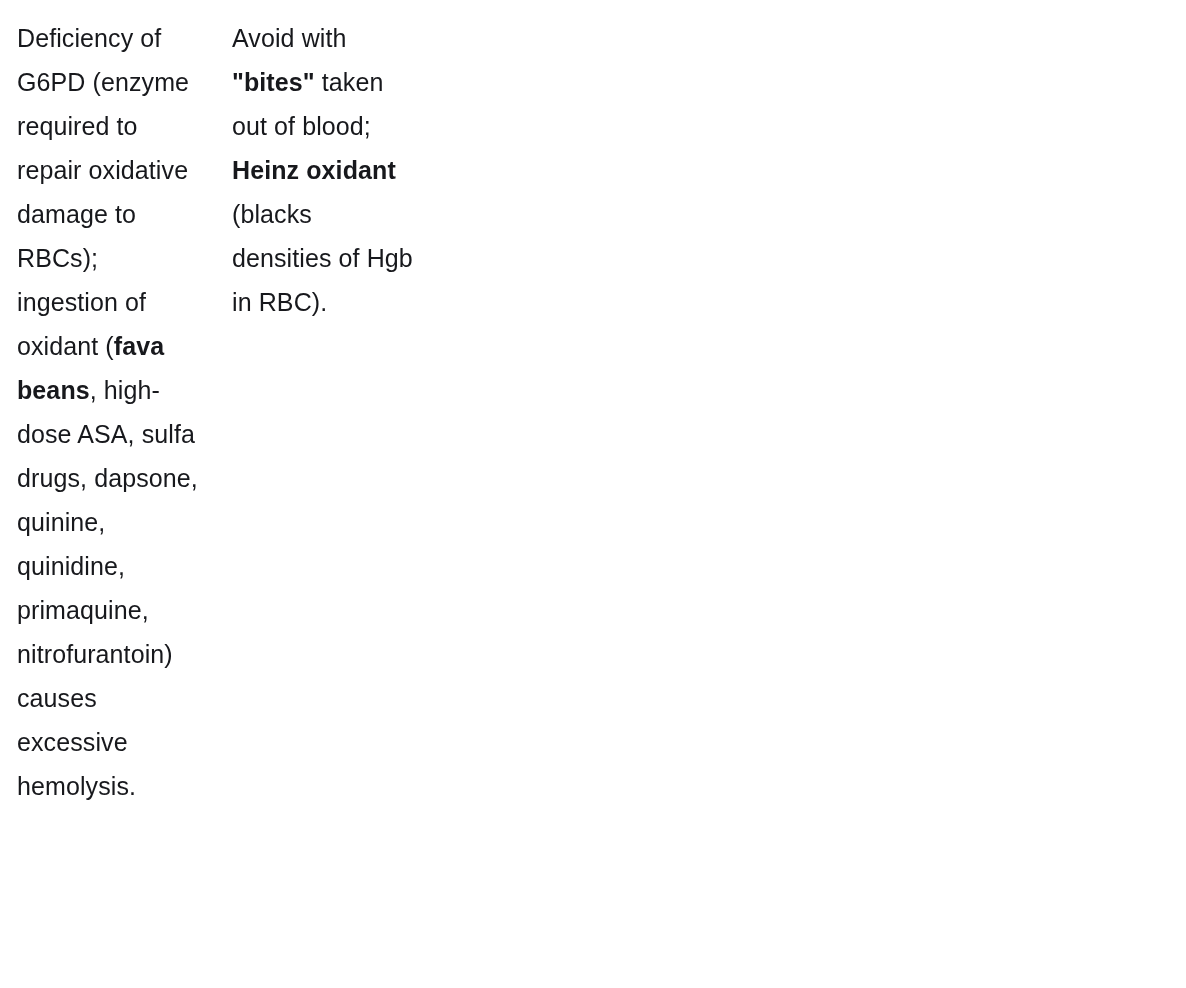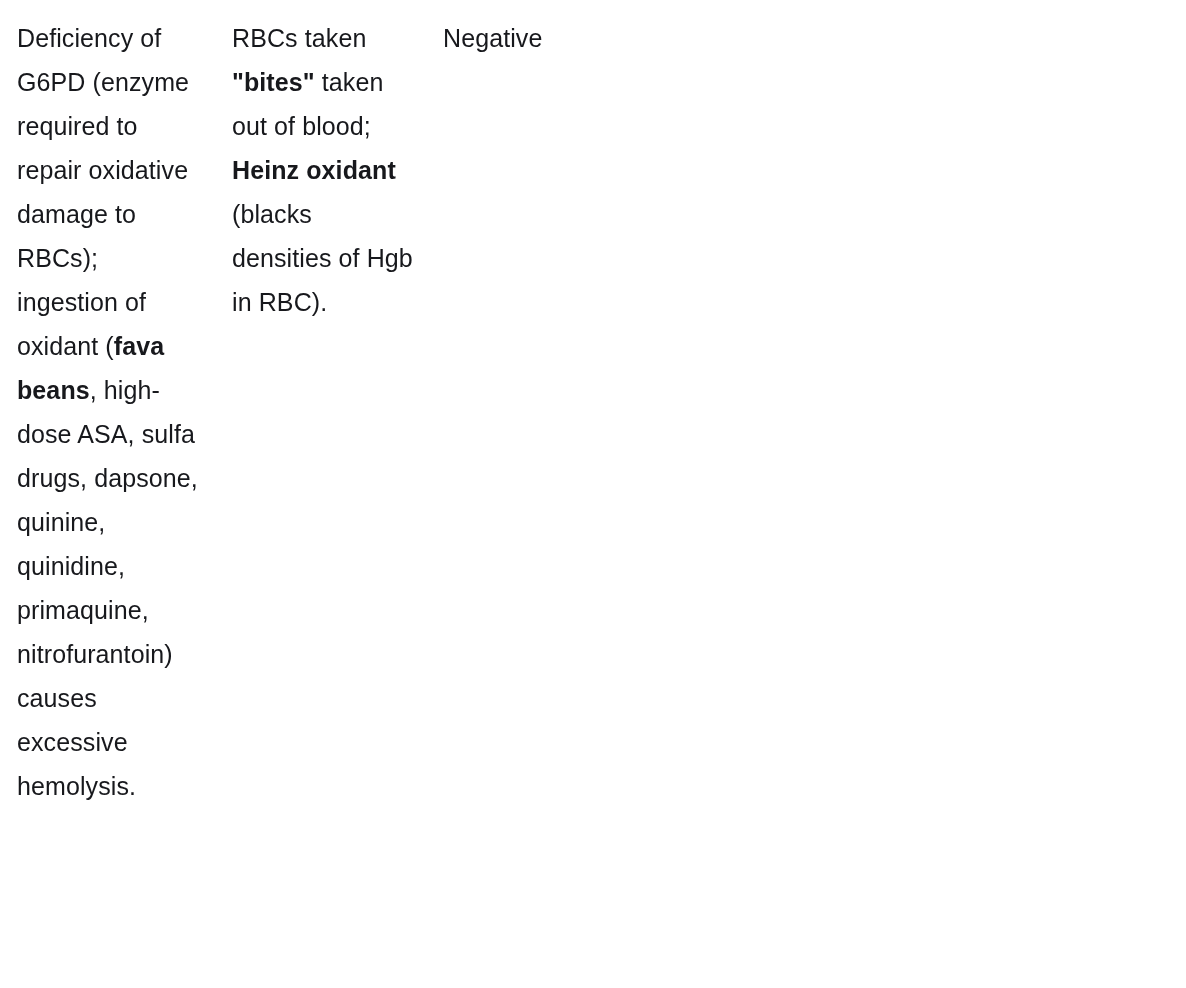--- a/index.html
+++ b/index.html
@@ -37,16 +37,15 @@
   .cell span.b {
     font-weight: 700;
   }
 </style>
 </head>
 <body style="background: rgb(255, 255, 255); color: rgb(23, 24, 28);">
 
 <div class="table">
   <div class="row">
     <div class="cell"><span>Deficiency of G6PD (enzyme required to repair oxidative damage to RBCs); ingestion of oxidant (</span><span class="b">fava beans</span><span>, high-dose ASA, sulfa drugs, dapsone, quinine, quinidine, primaquine, nitrofurantoin) causes excessive hemolysis.</span></div>
-    <div class="cell"><span>RBCs taken </span><span class="b">"bites"</span><span> taken out of blood; </span><span class="b">Heinz oxidant</span><span> (blacks densities of Hgb in RBC).</span></div>
-    <div class="cell"><span>Negative</span></div>
+    <div class="cell"><span>Avoid with </span><span class="b">"bites"</span><span> taken out of blood; </span><span class="b">Heinz oxidant</span><span> (blacks densities of Hgb in RBC).</span></div>
   </div>
 </div>
 
 </body></html>

